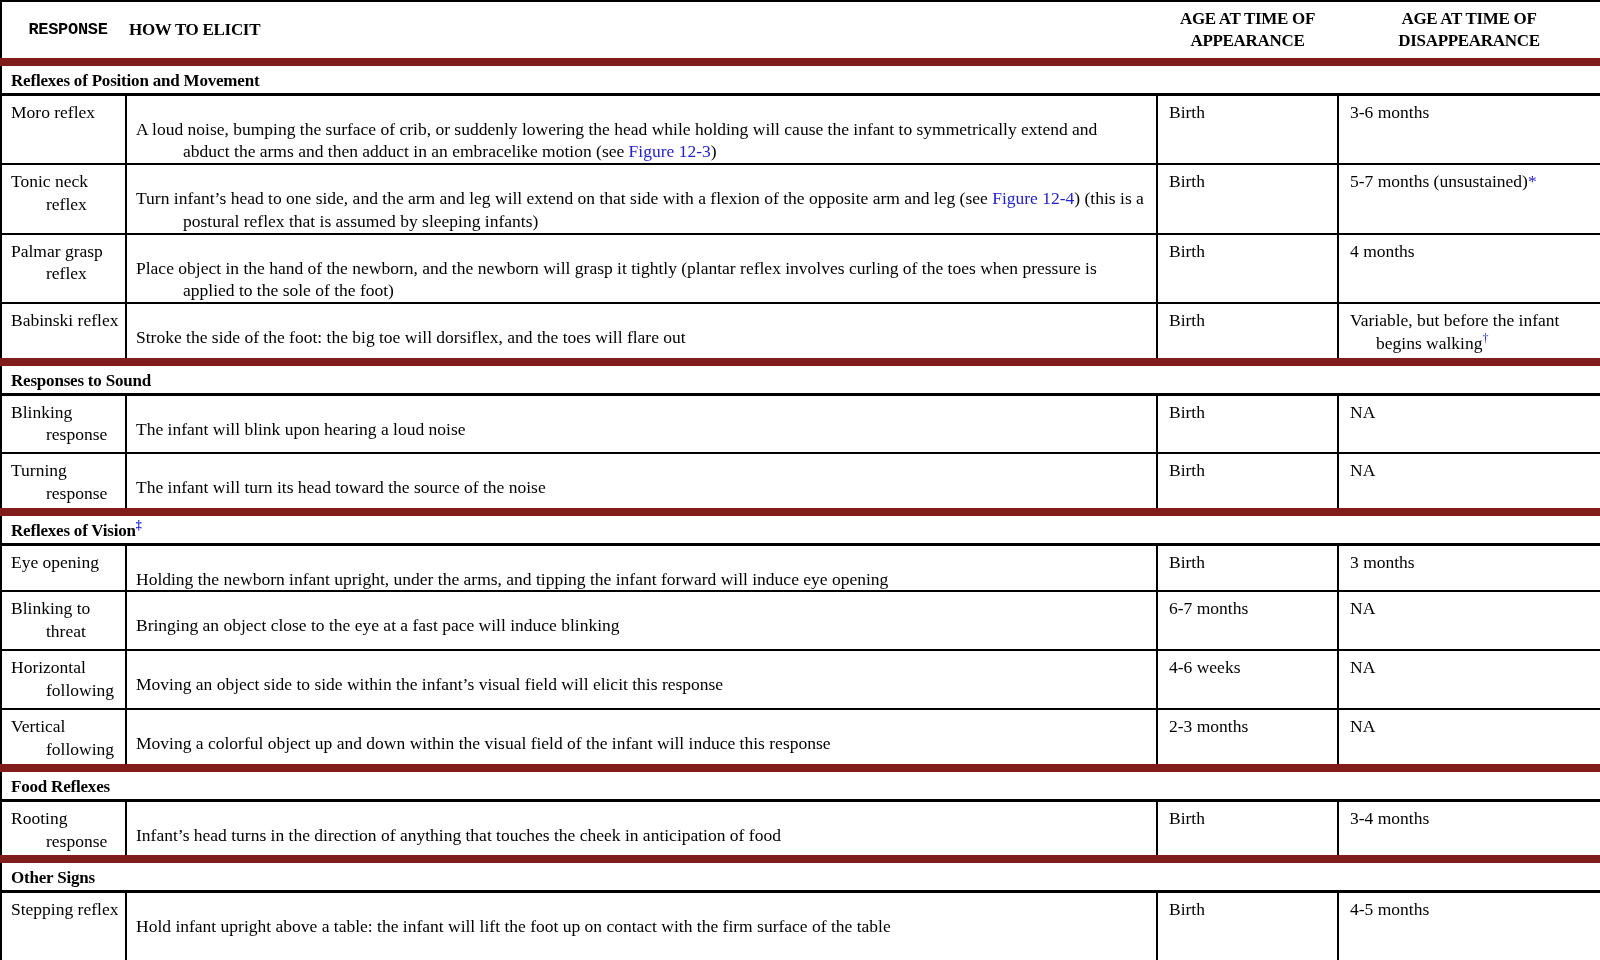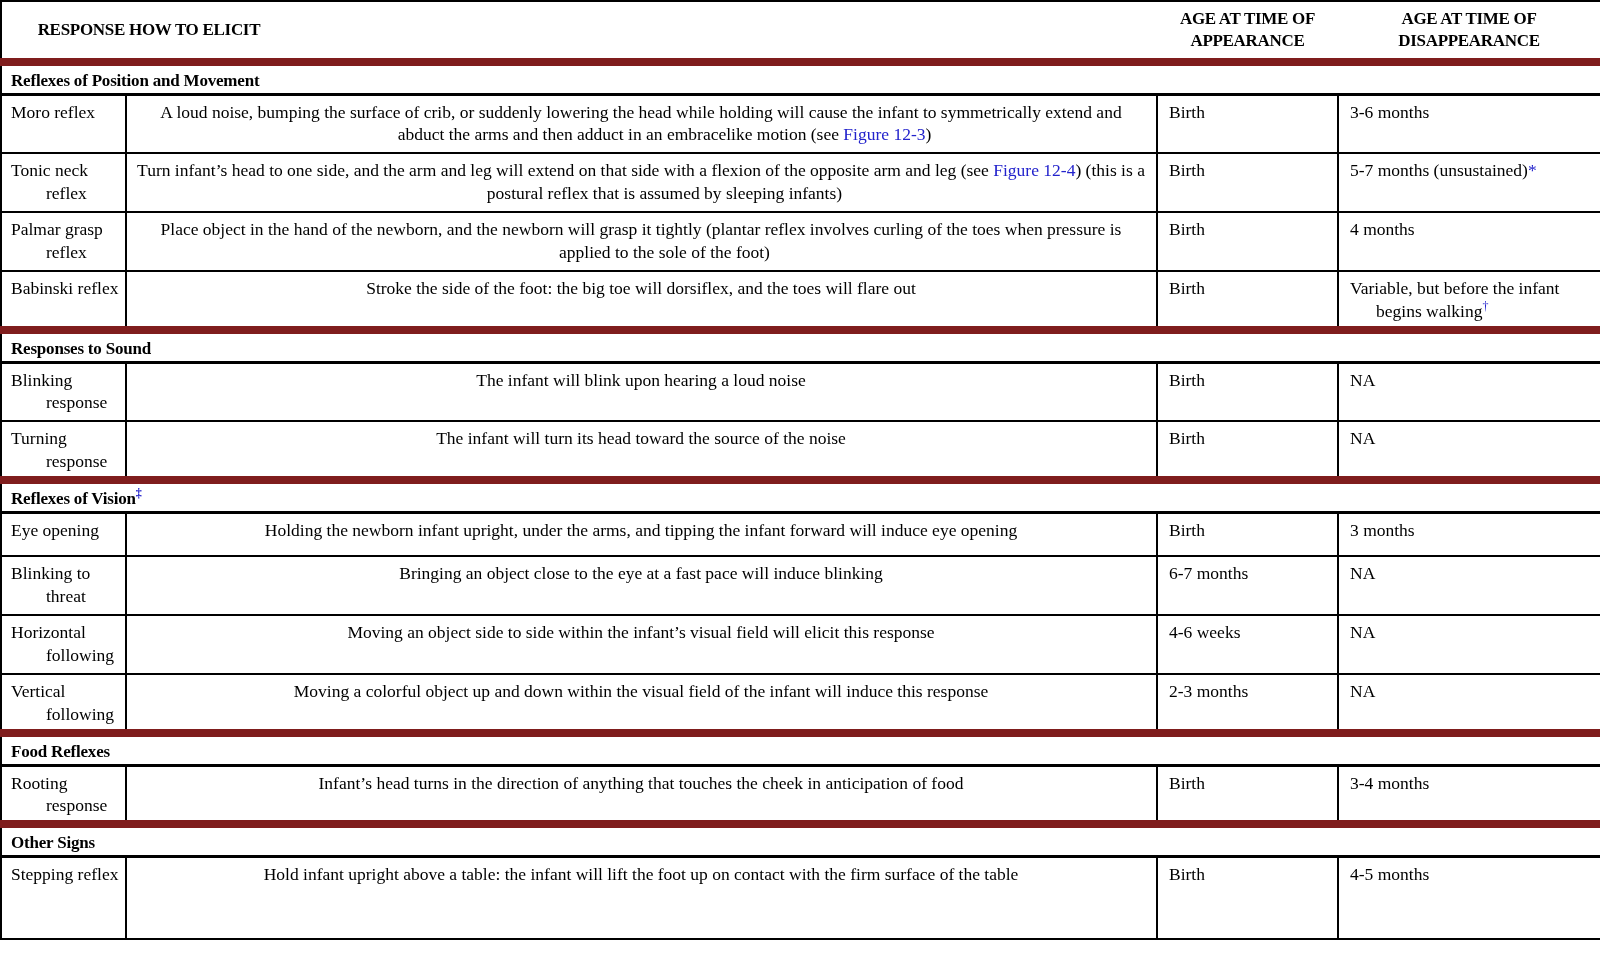--- a/index.html
+++ b/index.html
@@ -28,37 +28,37 @@
     overflow: hidden;
   }
   thead th {
     height: 61px;
     vertical-align: middle;
     font-weight: bold;
     letter-spacing: -0.3px;
     border-bottom: 4px solid #000;
     font-size: 17px;
   }
-  th.h-resp { text-align: right; padding-left: 9px; }
+  th.h-resp { text-align: center; padding-left: 9px; font-family: Liberation Mono, monospace; }
   th.h-elicit { text-align: left; padding-left: 3px; }
   th.h-app, th.h-dis { text-align: center; padding: 0 4px; }
   tr.section-row td {
     border-top: 8px solid #7f1d1d;
     border-bottom: 3px solid #000;
     font-weight: bold;
     height: 32px;
     padding: 4px 0 0 9px;
     font-size: 17px;
     letter-spacing: -0.2px;
   }
   tr.data-row td {
     border: 2px solid #000;
   }
   td.c-resp { padding: 5px 2px 0 44px; text-indent: -35px; }
-  td.c-elicit { padding: 5px 10px 0 56px; text-indent: -47px; text-align: center; }
+  td.c-elicit { padding: 22px 10px 0 56px; text-indent: -47px; }
   td.c-app { padding: 5px 4px 0 11px; }
   td.c-dis { padding: 5px 4px 0 37px; text-indent: -26px; }
   tr.r2 td { height: 59px; }
   tr.r1 td { height: 44px; }
   tr.r3 td { height: 83px; }
   a.fig-link { color: #2222cc; text-decoration: none; cursor: pointer; }
   .marker { color: #2222cc; }
   .sup { font-size: 12px; vertical-align: super; line-height: 0; }
 </style>
 </head>

